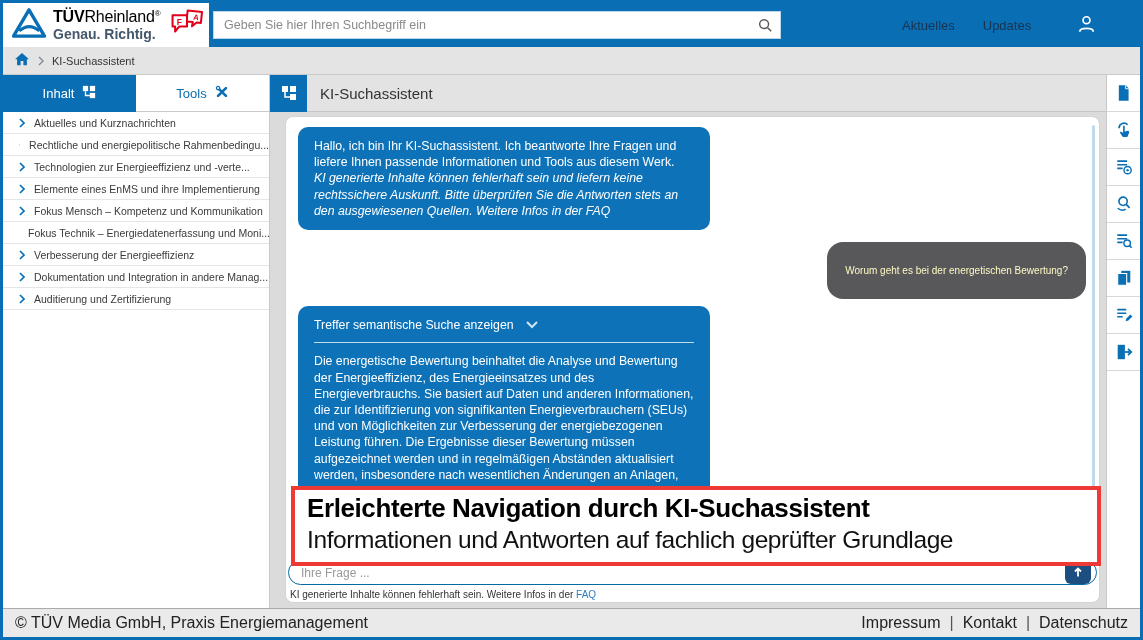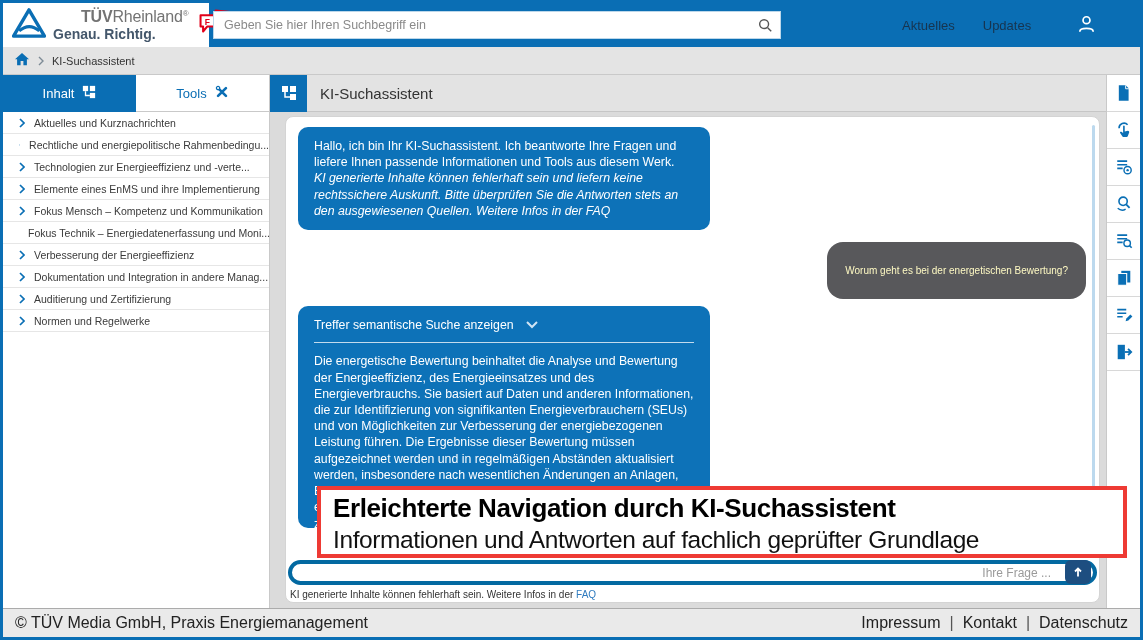--- a/index.html
+++ b/index.html
@@ -4,21 +4,21 @@
 <style>
   * { box-sizing: border-box; margin: 0; padding: 0; }
   html,body { width:1143px; height:640px; }
   body { font-family: "Liberation Sans", sans-serif; background:#fff; }
   .frame { position:relative; width:1143px; height:640px; border:3px solid #0a6eb4; background:#dbdbdb; overflow:hidden; }
 
   
   .topbar { position:absolute; left:0; top:0; width:1137px; height:44px; background:#0a6eb4; }
   .logo-area { position:absolute; left:0; top:0; width:206px; height:44px; background:#fff; display:flex; align-items:center; padding-left:9px; }
   .logo-text { margin-left:7px; line-height:1.05; }
-  .brand { font-size:16px; color:#737373; letter-spacing:-0.2px;margin-left:28px; }
+  .brand { font-size:16px; color:#000000; letter-spacing:-0.2px; }
   .brand b { font-weight:bold; }
   .brand sup { font-size:8px; }
   .tagline { font-size:14px; color:#44576b; font-weight:bold; margin-top:1px; }
   .faq-badge { margin-left:10px; cursor:pointer; }
   .search-wrap { position:absolute; left:210px; top:8px; width:568px; height:28px; background:#fff; display:flex; align-items:center; border:1px solid #bcd7ea; }
   .search-wrap input { flex:1; border:none; outline:none; font-size:12.5px; color:#555; padding:0 10px; font-family:"Liberation Sans",sans-serif; background:transparent; }
   .search-wrap input::placeholder { color:#8a8a8a; }
   .search-btn { width:30px; height:100%; display:flex; align-items:center; justify-content:center; cursor:pointer; }
   .top-nav { position:absolute; left:899px; top:0; height:44px; display:flex; align-items:center; gap:28px; }
   .top-nav a { font-size:13px; color:#17344f; text-decoration:none; cursor:pointer; }
@@ -45,28 +45,28 @@
   .chat-panel { position:absolute; left:15px; top:41px; width:815px; height:487px; background:#fff; border:1px solid #d4d4d4; border-radius:8px; }
   .messages { padding:10px 12px; }
   .bubble { width:412px; background:#0d72b8; border-radius:10px; padding:11px 16px; color:#fff; font-size:12.3px; line-height:1.32; }
   .bubble .em { font-style:italic; }
   .user-bubble { width:fit-content; margin:12px 1px 0 auto; background:#58585b; color:#fef9c3; border-radius:16px; padding:23px 18px; font-size:10px; }
   .bubble-answer { margin-top:7px; max-height:222px; overflow:hidden; }
   .toggle-row { display:flex; align-items:center; gap:12px; cursor:pointer; }
   .divider { border-top:1px solid rgba(255,255,255,.75); margin:9px 0 10px; }
   .scroll-track { position:absolute; right:4px; top:8px; width:3px; height:430px; background:#bcd9ee; border-radius:2px; cursor:pointer; }
   .ask-row { position:absolute; left:2px; right:2px; bottom:17px; height:25px; }
-  .ask-row input { width:100%; height:25px; border:4px solid #0369a1; border-radius:13px; padding:0 42px 0 12px; font-size:12px; color:#666; outline:none; font-family:"Liberation Sans",sans-serif;text-align:right; }
+  .ask-row input { width:100%; height:25px; border:1px solid #0369a1; border-radius:13px; padding:0 42px 0 12px; font-size:12px; color:#666; outline:none; font-family:"Liberation Sans",sans-serif; }
   .ask-row input::placeholder { color:#9a9a9a; }
   .send-btn { position:absolute; right:6px; top:0; width:26px; height:24px; background:#1d4e80; border-radius:6px; display:flex; align-items:center; justify-content:center; cursor:pointer; }
   .footnote { position:absolute; left:4px; bottom:2px; font-size:10px; color:#333; }
   .footnote a { color:#2f7bbf; text-decoration:none; cursor:pointer; }
 
   
-  .overlay { position:absolute; left:314px; top:483px; width:810px; height:72px; background:#fff; border:4px solid #ee3a34; z-index:60; padding:2px 12px; }
+  .overlay { position:absolute; left:288px; top:483px; width:810px; height:80px; background:#fff; border:4px solid #ee3a34; z-index:60; padding:2px 12px; }
   .overlay-title { font-size:26px; font-weight:bold; color:#000; line-height:1.3; letter-spacing:-0.4px; }
   .overlay-sub { font-size:24.5px; color:#111; line-height:1.12; letter-spacing:-0.4px; }
 
   
   .toolbar { position:absolute; left:1103px; top:72px; width:34px; height:533px; background:#fff; border-left:1px solid #c9c9c9; }
   .tool-cell { height:37px; border-bottom:1px solid #d8d8d8; display:flex; align-items:center; justify-content:center; cursor:pointer; }
 
   
   .footer { position:absolute; left:0; top:605px; width:1137px; height:29px; background:#eaeaea; border-top:1px solid #ababab; display:flex; align-items:center; justify-content:space-between; padding:0 12px; font-size:16px; color:#222; }
   .footer-links { display:flex; align-items:center; gap:9px; }
@@ -208,26 +208,20 @@
           <svg width="6" height="10" viewBox="0 0 6 10">
             <path d="M1 1l4 4-4 4" stroke="#0a6fb5" stroke-width="1.7" fill="none"></path>
           </svg>
           <span>Dokumentation und Integration in andere Manag...</span>
         </li>
       <li>
           <svg width="6" height="10" viewBox="0 0 6 10">
             <path d="M1 1l4 4-4 4" stroke="#0a6fb5" stroke-width="1.7" fill="none"></path>
           </svg>
           <span>Auditierung und Zertifizierung</span>
-        </li>
-      <li>
-          <svg width="6" height="10" viewBox="0 0 6 10">
-            <path d="M1 1l4 4-4 4" stroke="#0a6fb5" stroke-width="1.7" fill="none"></path>
-          </svg>
-          <span>Normen und Regelwerke</span>
         </li>
     </ul>
   </div>
 
   <div class="main">
     <div class="panel-header">
       <div class="panel-icon">
         <svg width="16" height="16" viewBox="0 0 16 16">
             <rect x="1" y="1" width="6" height="6" fill="#fff"></rect>
             <rect x="9" y="1" width="6" height="6" fill="#fff"></rect>

